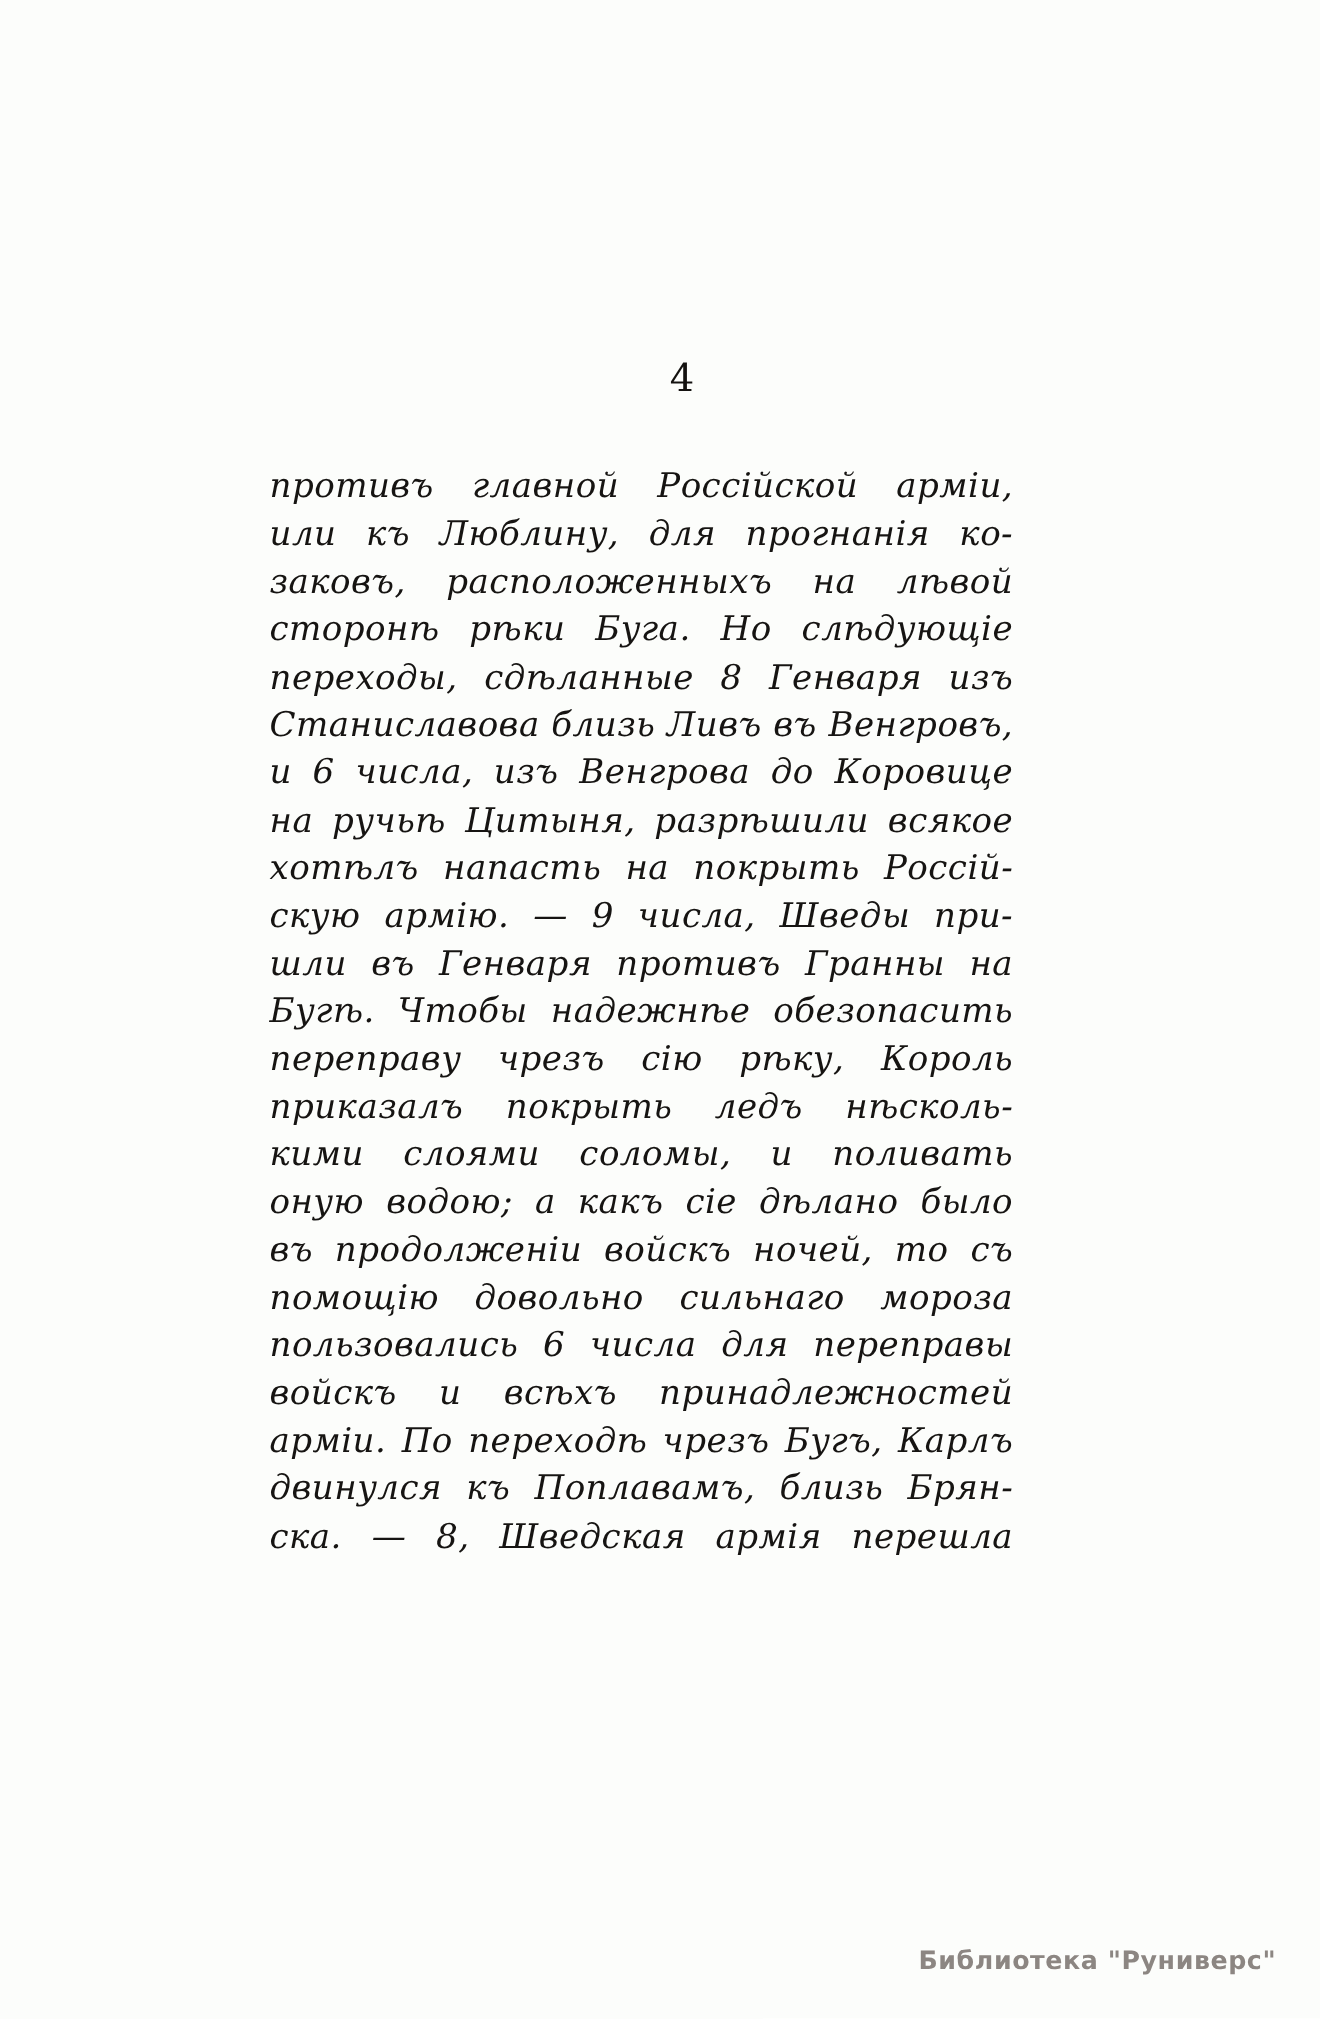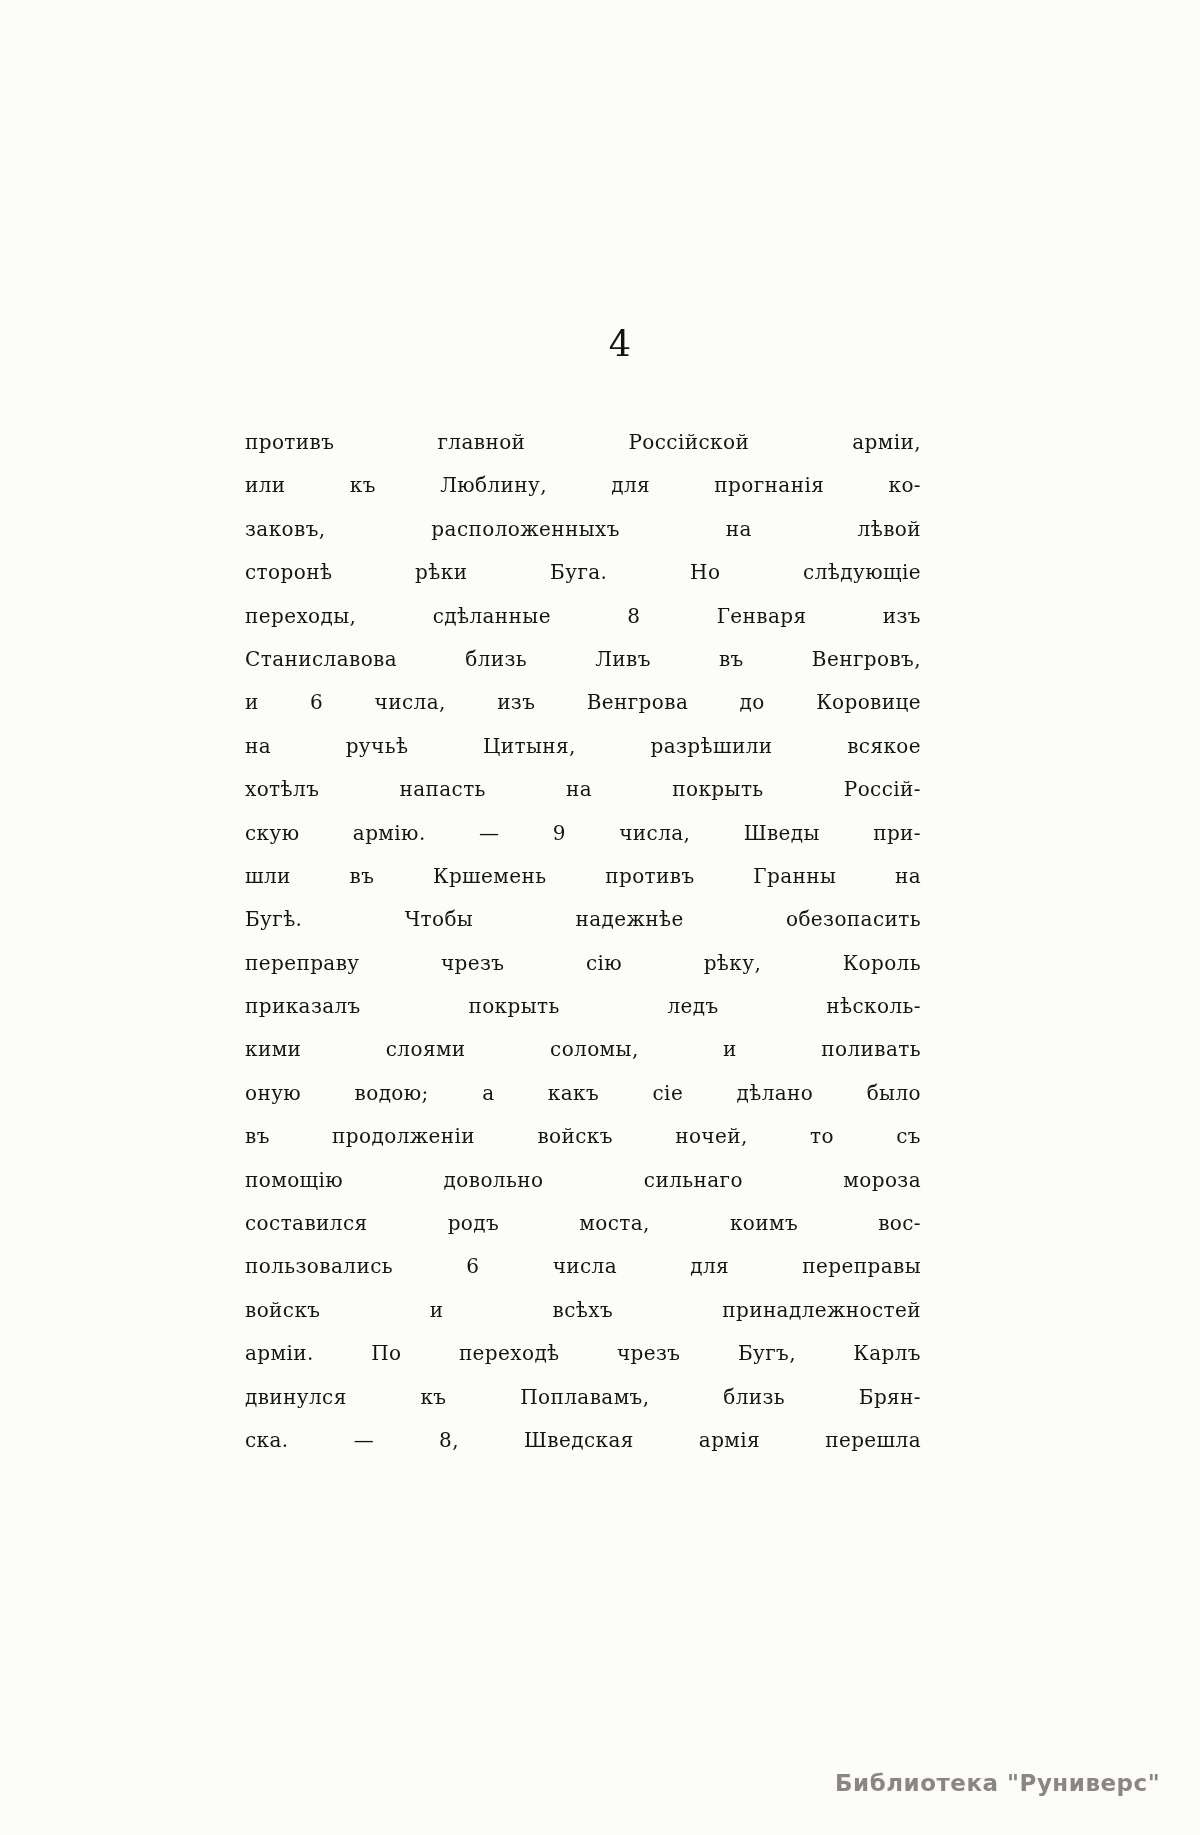--- a/index.html
+++ b/index.html
@@ -25,30 +25,31 @@
     font-weight: normal;
     color: #141210;
   }
   .text-block {
     position: absolute;
     top: 421px;
     left: 245px;
     width: 676px;
   }
   .text-line {
-    font-size: 20px;
+    font-size: 31px;
     line-height: 43.4px;
     letter-spacing: 0.4px;
     white-space: nowrap;
     text-align: justify;
     text-align-last: justify;
     text-justify: inter-word;
     white-space: normal;
     height: 43.4px;
     overflow: visible;
+    font-style: italic;
   }
   .watermark {
     position: absolute;
     top: 1770px;
     left: 835px;
     font-family: "DejaVu Sans", "Liberation Sans", sans-serif;
     font-weight: bold;
     font-size: 23px;
     color: #8c8682;
     letter-spacing: 0.5px;
@@ -65,29 +66,28 @@
     <div class="text-line">противъ главной Россійской арміи,</div>
     <div class="text-line">или къ Люблину, для прогнанія ко-</div>
     <div class="text-line">заковъ, расположенныхъ на лѣвой</div>
     <div class="text-line">сторонѣ рѣки Буга. Но слѣдующіе</div>
     <div class="text-line">переходы, сдѣланные 8 Генваря изъ</div>
     <div class="text-line">Станиславова близь Ливъ въ Венгровъ,</div>
     <div class="text-line">и 6 числа, изъ Венгрова до Коровице</div>
     <div class="text-line">на ручьѣ Цитыня, разрѣшили всякое</div>
     <div class="text-line">хотѣлъ напасть на покрыть Россій-</div>
     <div class="text-line">скую армію. — 9 числа, Шведы при-</div>
-    <div class="text-line">шли въ Кршемень противъ Гранны на</div>
+    <div class="text-line">шли въ Генваря противъ Гранны на</div>
     <div class="text-line">Бугѣ. Чтобы надежнѣе обезопасить</div>
     <div class="text-line">переправу чрезъ сію рѣку, Король</div>
     <div class="text-line">приказалъ покрыть ледъ нѣсколь-</div>
     <div class="text-line">кими слоями соломы, и поливать</div>
     <div class="text-line">оную водою; а какъ сіе дѣлано было</div>
     <div class="text-line">въ продолженіи войскъ ночей, то съ</div>
     <div class="text-line">помощію довольно сильнаго мороза</div>
-    <div class="text-line">составился родъ моста, коимъ вос-</div>
     <div class="text-line">пользовались 6 числа для переправы</div>
     <div class="text-line">войскъ и всѣхъ принадлежностей</div>
     <div class="text-line">арміи. По переходѣ чрезъ Бугъ, Карлъ</div>
     <div class="text-line">двинулся къ Поплавамъ, близь Брян-</div>
     <div class="text-line">ска. — 8, Шведская армія перешла</div>
   </div>
 
   <div class="watermark">Библиотека "Руниверс"</div>
 
 </div>

